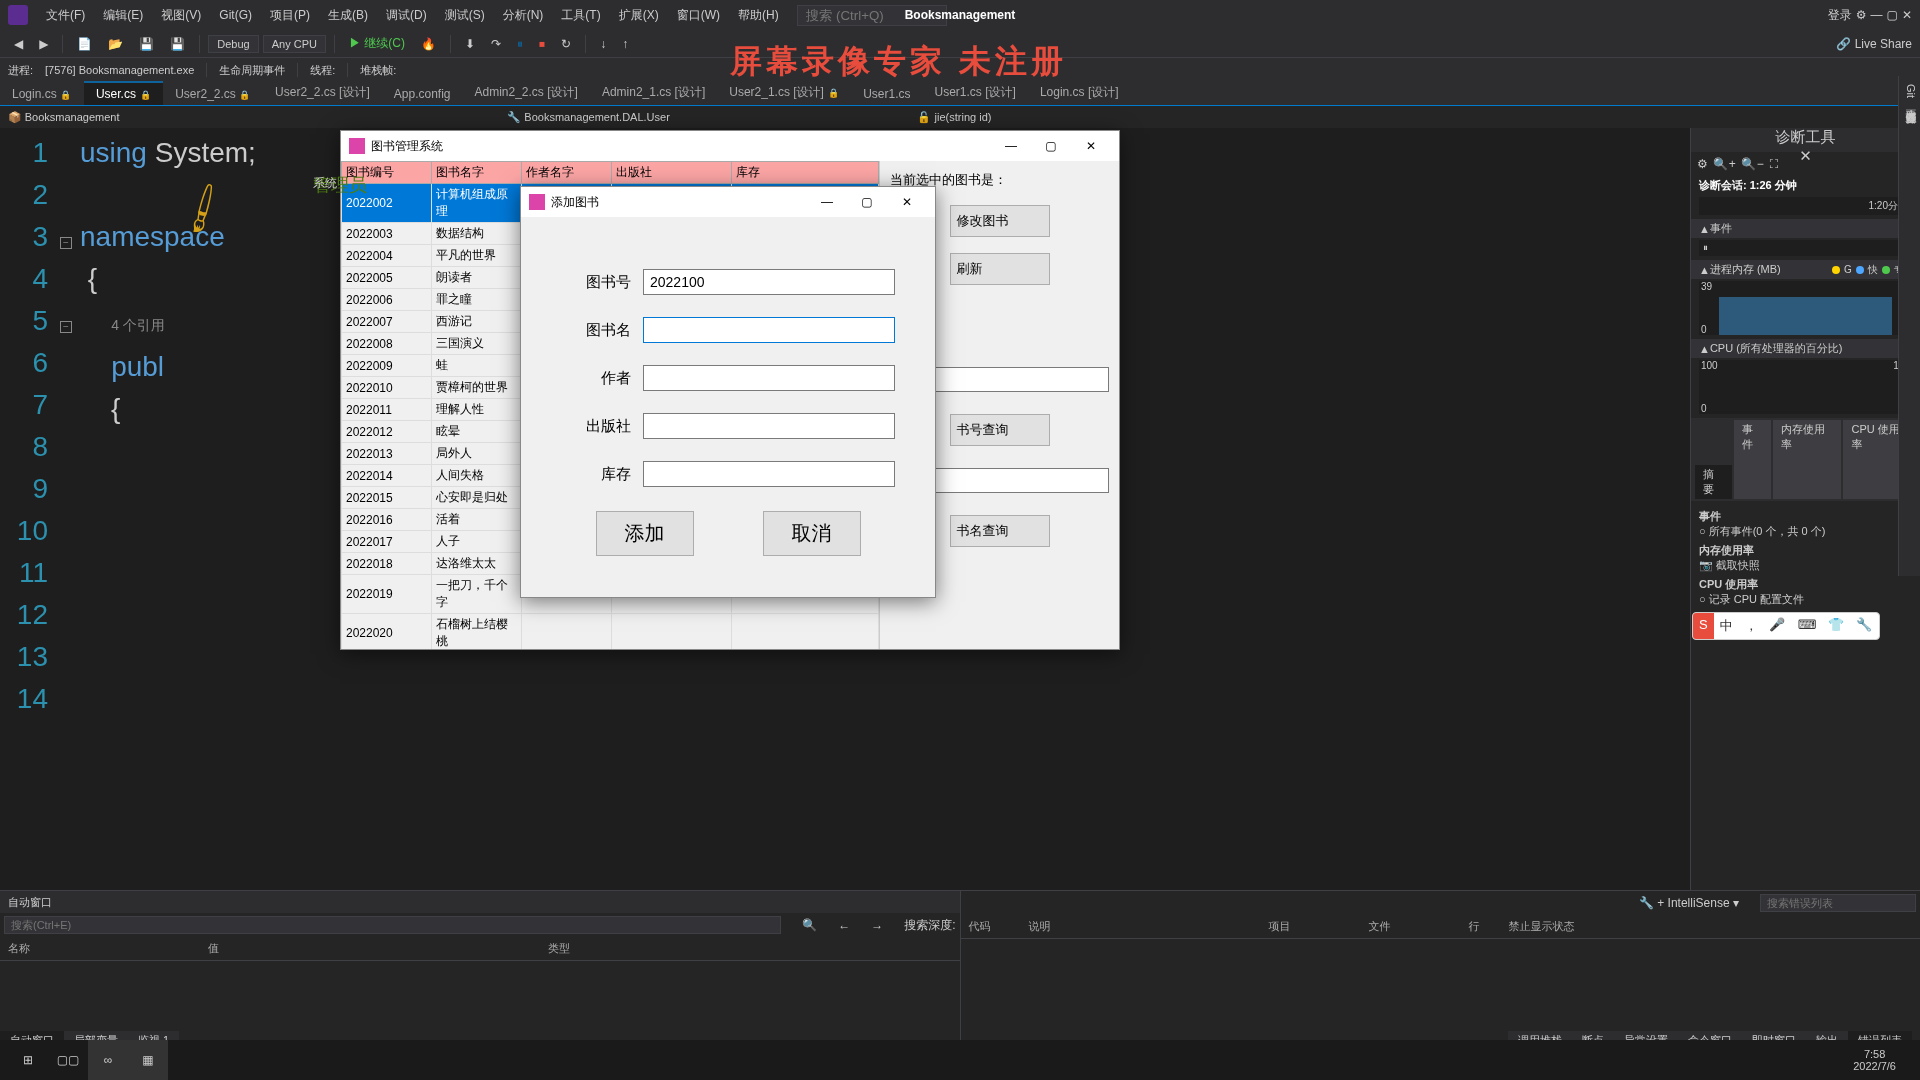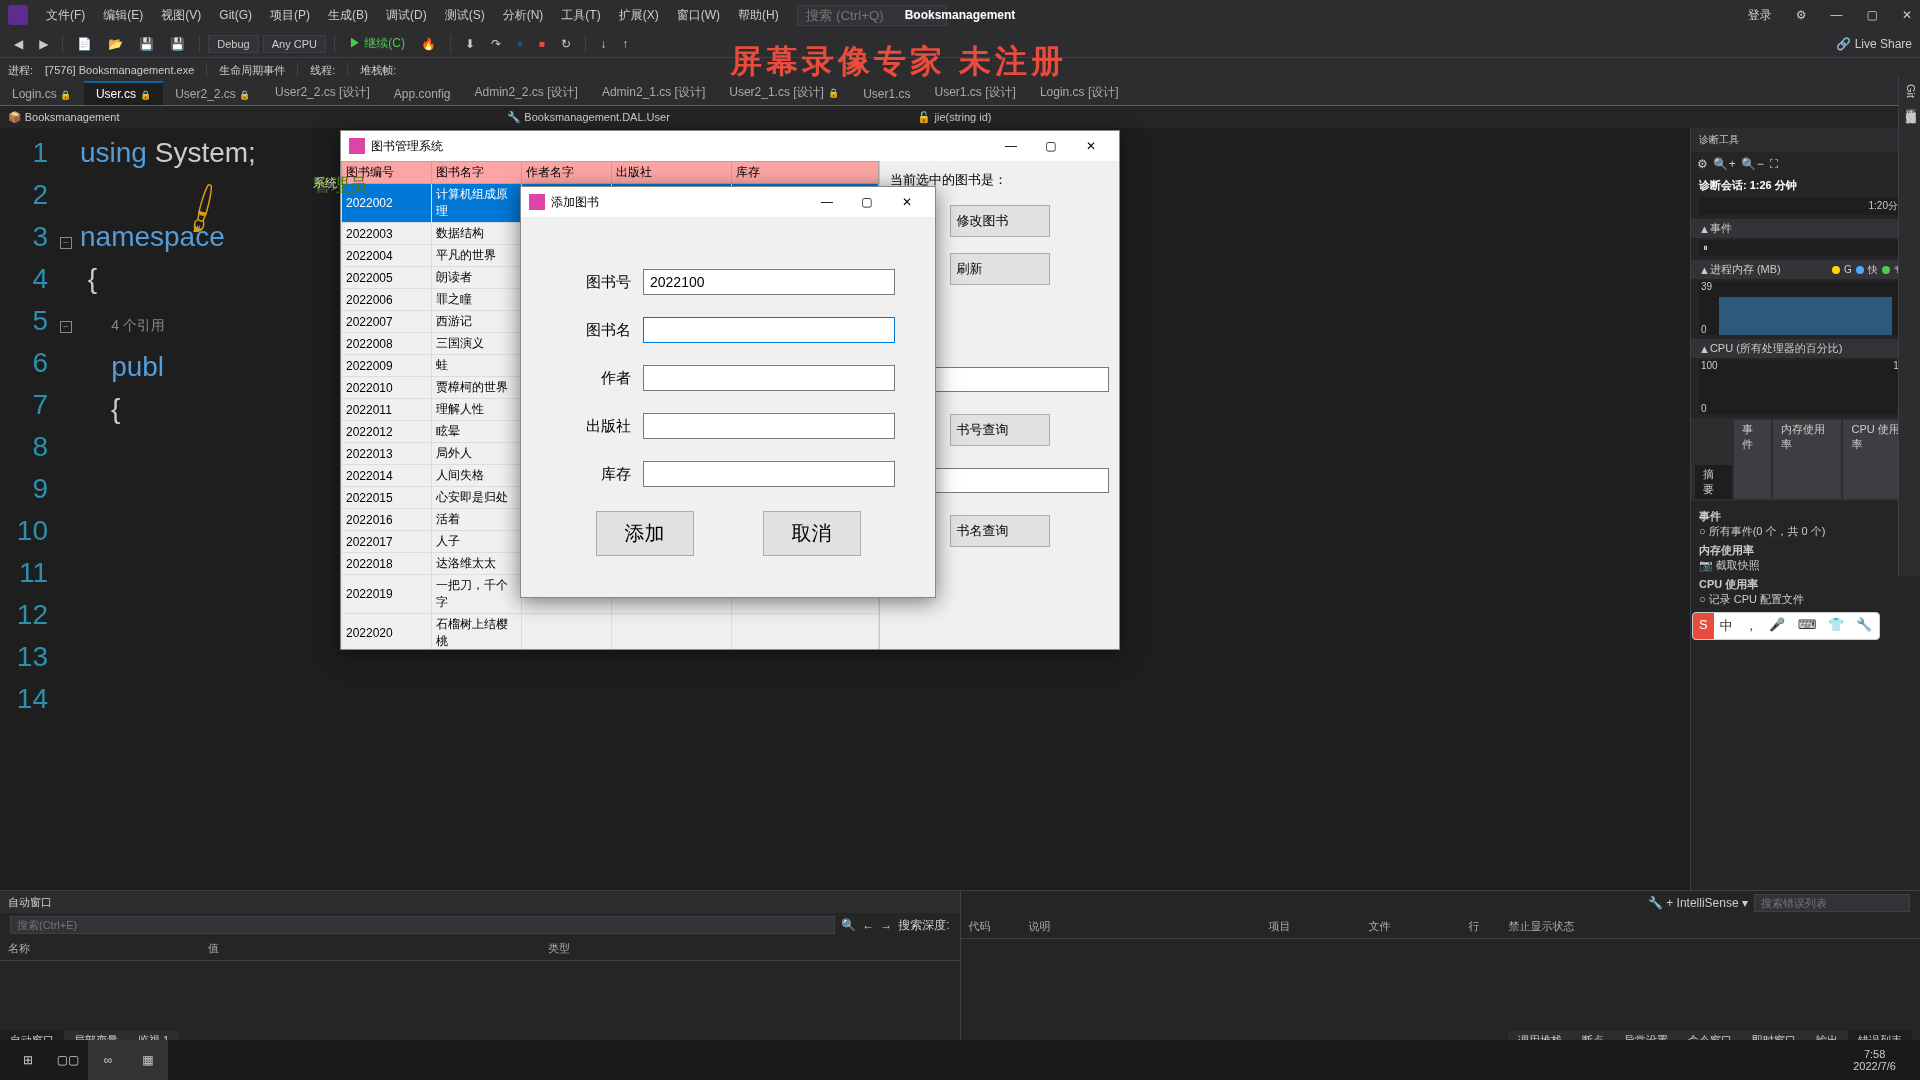--- a/index.html
+++ b/index.html
@@ -4,21 +4,21 @@
 <style>
 * { margin: 0; padding: 0; box-sizing: border-box; font-family: "Microsoft YaHei", sans-serif; }
 body { background: #2d2d30; color: #ccc; width: 1920px; height: 1080px; overflow: hidden; position: relative; font-size: 12px; }
 
 
 .menubar { height: 30px; background: #2d2d30; display: flex; align-items: center; padding: 0 8px; gap: 2px; }
 .menubar .logo { width: 20px; height: 20px; background: #5c2d91; border-radius: 3px; margin-right: 8px; }
 .menu-item { padding: 3px 8px; cursor: pointer; }
 .search-box { background: #333337; border: 1px solid #3f3f46; padding: 2px 8px; width: 150px; margin-left: 8px; color: #888; }
 .title-center { position: absolute; left: 50%; transform: translateX(-50%); color: #fff; font-weight: bold; }
-.right-controls { margin-left: auto; display: flex; gap: 24px; align-items: center; text-align: center; }
+.right-controls { margin-left: auto; display: flex; gap: 4px; align-items: center; text-align: center; }
 
 
 .toolbar { height: 28px; background: #2d2d30; display: flex; align-items: center; padding: 0 8px; gap: 4px; border-bottom: 1px solid #3f3f46; }
 .toolbar .btn { padding: 2px 6px; cursor: pointer; }
 .toolbar .dropdown { background: #333337; border: 1px solid #3f3f46; padding: 2px 8px; font-size: 11px; }
 .toolbar .sep { width: 1px; height: 18px; background: #3f3f46; margin: 0 4px; }
 .play-btn { color: #4ec94e; }
 
 
 .process-bar { height: 24px; background: #2d2d30; display: flex; align-items: center; padding: 0 8px; font-size: 11px; gap: 12px; }
@@ -39,41 +39,41 @@
 .gutter { width: 60px; text-align: right; padding: 4px 12px 0 0; color: #2b91af; font-size: 28px; font-family: Consolas, monospace; line-height: 42px; }
 .code-content { padding: 4px 0 0 0; font-family: Consolas, monospace; font-size: 28px; line-height: 42px; }
 .keyword { color: #569cd6; }
 .fold-marks { width: 20px; padding-top: 4px; line-height: 42px; font-size: 28px; }
 .fold-box { width: 12px; height: 12px; border: 1px solid #888; display: inline-flex; align-items: center; justify-content: center; font-size: 10px; color: #888; margin-top: 16px; }
 .edit-mark { position: absolute; left: 180px; top: 60px; color: #d4a017; font-size: 36px; transform: rotate(-30deg); }
 .overlay-text { position: absolute; top: 40px; left: 730px; color: #e74c3c; font-size: 32px; font-weight: bold; z-index: 5; letter-spacing: 4px; }
 
 
 .diag-panel { width: 230px; background: #252526; border-left: 1px solid #3f3f46; }
-.diag-header { height: 24px; background: #2d2d30; display: flex; align-items: center; padding: 0 8px; font-size: 10px; justify-content: space-between; }
+.diag-header { height: 24px; background: #2d2d30; display: flex; align-items: center; padding: 0 8px; font-size: 15px; justify-content: space-between; flex-direction: column; }
 .diag-toolbar { height: 24px; display: flex; align-items: center; padding: 0 6px; gap: 6px; }
 .diag-session { padding: 2px 8px; font-size: 11px; font-weight: bold; color: #fff; }
 .diag-timeline { height: 18px; background: #1e1e1e; position: relative; margin: 2px 8px; }
 .diag-section { margin: 4px 0; }
 .diag-section-h { background: #333337; padding: 2px 8px; font-size: 11px; display: flex; align-items: center; }
 .diag-chart { height: 54px; background: #1e1e1e; margin: 2px 8px; position: relative; }
 .diag-chart .bar { position: absolute; bottom: 0; left: 20px; right: 20px; height: 70%; background: #2d5a7a; }
 .diag-chart .label-l { position: absolute; left: 2px; font-size: 10px; }
 .diag-chart .label-r { position: absolute; right: 2px; font-size: 10px; }
 .diag-tabs { display: flex; gap: 2px; padding: 2px 4px; background: #2d2d30; }
 .diag-tab { padding: 2px 8px; font-size: 11px; background: #3e3e42; cursor: pointer; }
 .diag-tab.active { background: #1e1e1e; margin-top: 45px; }
 .diag-content { padding: 4px 8px; font-size: 11px; }
 .diag-content .group { margin: 4px 0; }
 
 
 .bottom-area { position: absolute; bottom: 30px; left: 0; right: 0; height: 160px; background: #252526; border-top: 1px solid #3f3f46; display: flex; }
 .auto-window { flex: 1; border-right: 1px solid #3f3f46; }
 .panel-header { height: 22px; background: #2d2d30; display: flex; align-items: center; padding: 0 8px; font-size: 11px; }
-.panel-search { height: 24px; display: flex; align-items: center; padding: 0 10px; gap: 6px; }
+.panel-search { height: 24px; display: flex; align-items: center; padding: 0 4px; gap: 21px; }
 .panel-search input { background: #333337; border: 1px solid #3f3f46; padding: 2px 6px; color: #ccc; flex: 1; font-size: 11px; }
 .panel-cols { display: flex; font-size: 11px; color: #aaa; border-bottom: 1px solid #3f3f46; }
 .panel-cols span { padding: 4px 8px; }
 .bottom-tabs { position: absolute; bottom: 0; display: flex; font-size: 11px; }
 .bottom-tab { padding: 2px 10px; background: #2d2d30; cursor: pointer; }
 .bottom-tab.active { background: #1e1e1e; }
 .right-panel { flex: 1; }
 
 
 .statusbar { position: absolute; bottom: 0; left: 0; right: 0; height: 24px; background: #c9510c; display: flex; align-items: center; padding: 0 12px; color: #fff; font-size: 11px; }

